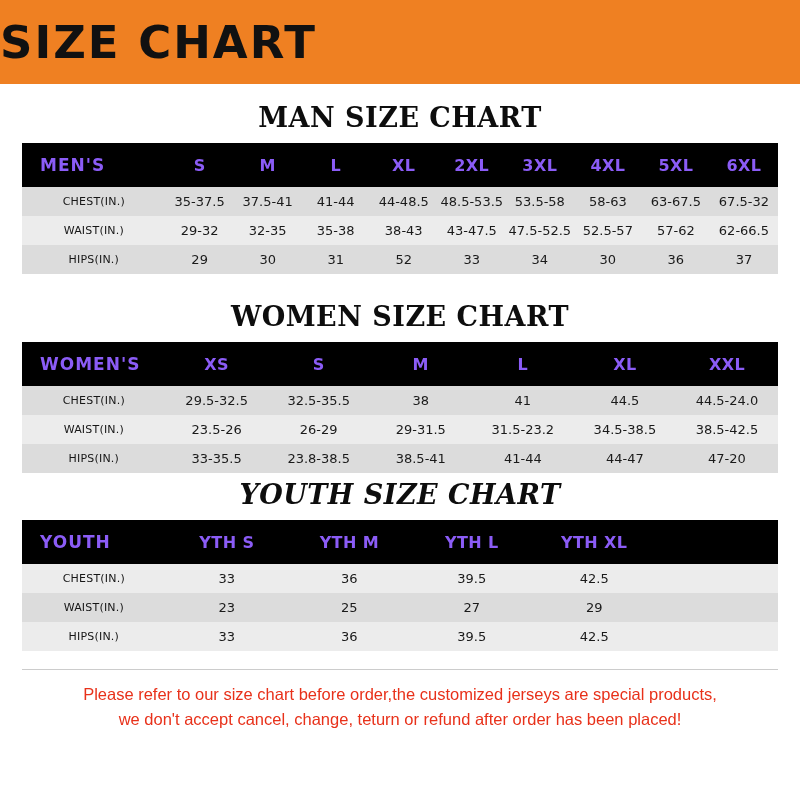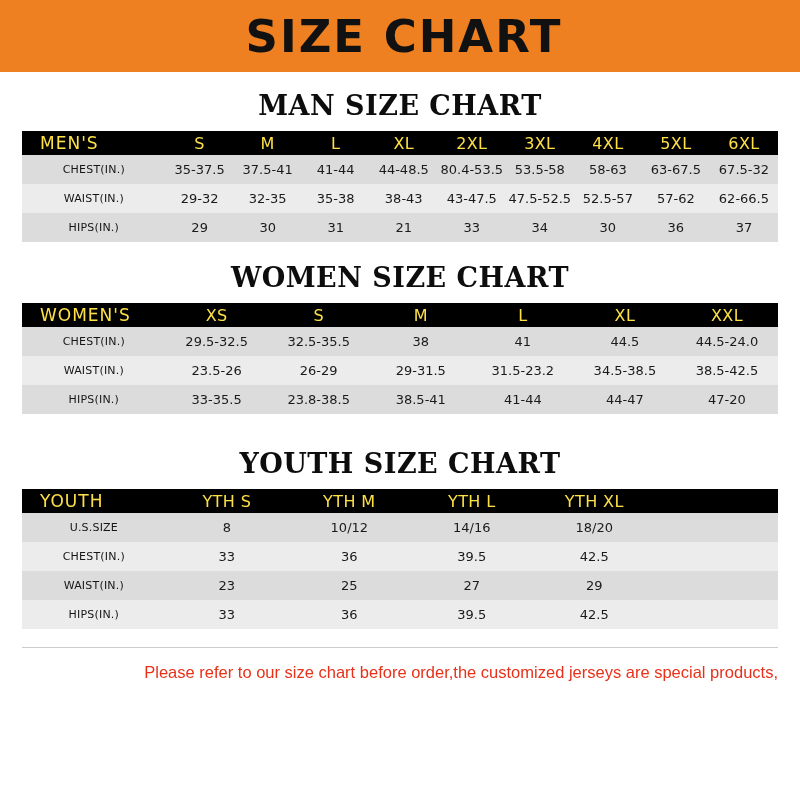--- a/index.html
+++ b/index.html
@@ -15,49 +15,48 @@
   }
   .page {
     position: relative;
     width: 800px;
     height: 800px;
     background: #ffffff;
     box-sizing: border-box;
   }
   
   .banner {
-    height: 72px;
+    height: 84px;
     background: #ef8022;
     display: flex;
     align-items: center;
-    justify-content: center;
+    justify-content: flex-start;
     position: relative;
-    padding-left: 8px;
   }
   .banner-title {
     font-family: "DejaVu Sans", sans-serif;
     font-weight: bold;
     font-size: 45px;
     letter-spacing: 2px;
     color: #111111;
     line-height: 1;
     text-align: center;
   }
   
   .section-title {
     text-align: center;
     font-family: "DejaVu Serif", serif;
     font-weight: bold;
     font-size: 27px;
     color: #0d0d0d;
     letter-spacing: 0.5px;
   }
   .man-title { margin-top: 18px; }
-  .women-title { margin-top: 20px; }
-  .youth-title { margin-top: 34px; }
+  .women-title { margin-top: 27px; }
+  .youth-title { margin-top: 6px; font-style: italic; }
 
   
   .table-wrap {
     margin: 10px 22px 0 22px;
   }
   table.size {
     width: 100%;
     border-collapse: collapse;
     table-layout: fixed;
   }
@@ -68,24 +67,24 @@
     font-size: 13px;
     color: #1a1a1a;
     padding: 0;
     height: 29px;
   }
   
   table.size thead tr {
     background: #000000;
   }
   table.size thead th {
-    color: #fde047;
-    font-weight: normal;
+    color: #8b5cf6;
+    font-weight: bold;
     font-size: 16px;
-    height: 24px;
+    height: 44px;
     letter-spacing: 0.4px;
   }
   table.size thead th.rowlabel {
     text-align: left;
     padding-left: 18px;
     font-size: 17px;
     letter-spacing: 1px;
   }
   
   table.size tbody tr.odd { background: #dcdcdc; }
@@ -105,21 +104,21 @@
 
   
   .footer-note {
     margin: 18px 22px 0 22px;
     border-top: 1px solid #cccccc;
     padding-top: 12px;
     color: #e8311a;
     font-family: "Liberation Sans", sans-serif;
     font-size: 16.5px;
     line-height: 1.5;
-    text-align: right;
+    text-align: center;
   }
   .footer-note div { white-space: nowrap; }
 </style>
 </head>
 <body>
 
 <div class="page">
 
   <div class="banner">
     <div class="banner-title">SIZE CHART</div>
@@ -154,21 +153,21 @@
           <th>6XL</th>
         </tr>
       </thead>
       <tbody>
         <tr class="odd">
           <td class="rowlabel">CHEST(IN.)</td>
           <td>35-37.5</td>
           <td>37.5-41</td>
           <td>41-44</td>
           <td>44-48.5</td>
-          <td>80.4-53.5</td>
+          <td>48.5-53.5</td>
           <td>53.5-58</td>
           <td>58-63</td>
           <td>63-67.5</td>
           <td>67.5-32</td>
         </tr>
         <tr class="even">
           <td class="rowlabel">WAIST(IN.)</td>
           <td>29-32</td>
           <td>32-35</td>
           <td>35-38</td>
@@ -177,21 +176,21 @@
           <td>47.5-52.5</td>
           <td>52.5-57</td>
           <td>57-62</td>
           <td>62-66.5</td>
         </tr>
         <tr class="odd">
           <td class="rowlabel">HIPS(IN.)</td>
           <td>29</td>
           <td>30</td>
           <td>31</td>
-          <td>21</td>
+          <td>52</td>
           <td>33</td>
           <td>34</td>
           <td>30</td>
           <td>36</td>
           <td>37</td>
         </tr>
       </tbody>
     </table>
   </div>
 
@@ -265,28 +264,20 @@
         <tr>
           <th class="rowlabel">YOUTH</th>
           <th>YTH S</th>
           <th>YTH M</th>
           <th>YTH L</th>
           <th>YTH XL</th>
           <th></th>
         </tr>
       </thead>
       <tbody>
-        <tr class="odd">
-          <td class="rowlabel">U.S.SIZE</td>
-          <td>8</td>
-          <td>10/12</td>
-          <td>14/16</td>
-          <td>18/20</td>
-          <td></td>
-        </tr>
         <tr class="even">
           <td class="rowlabel">CHEST(IN.)</td>
           <td>33</td>
           <td>36</td>
           <td>39.5</td>
           <td>42.5</td>
           <td></td>
         </tr>
         <tr class="odd">
           <td class="rowlabel">WAIST(IN.)</td>
@@ -303,15 +294,16 @@
           <td>39.5</td>
           <td>42.5</td>
           <td></td>
         </tr>
       </tbody>
     </table>
   </div>
 
   <div class="footer-note">
     <div>Please refer to our size chart before order,the customized jerseys are special products,</div>
+    <div>we don't accept cancel, change, teturn or refund after order has been placed!</div>
   </div>
 
 </div>
 
 </body></html>

